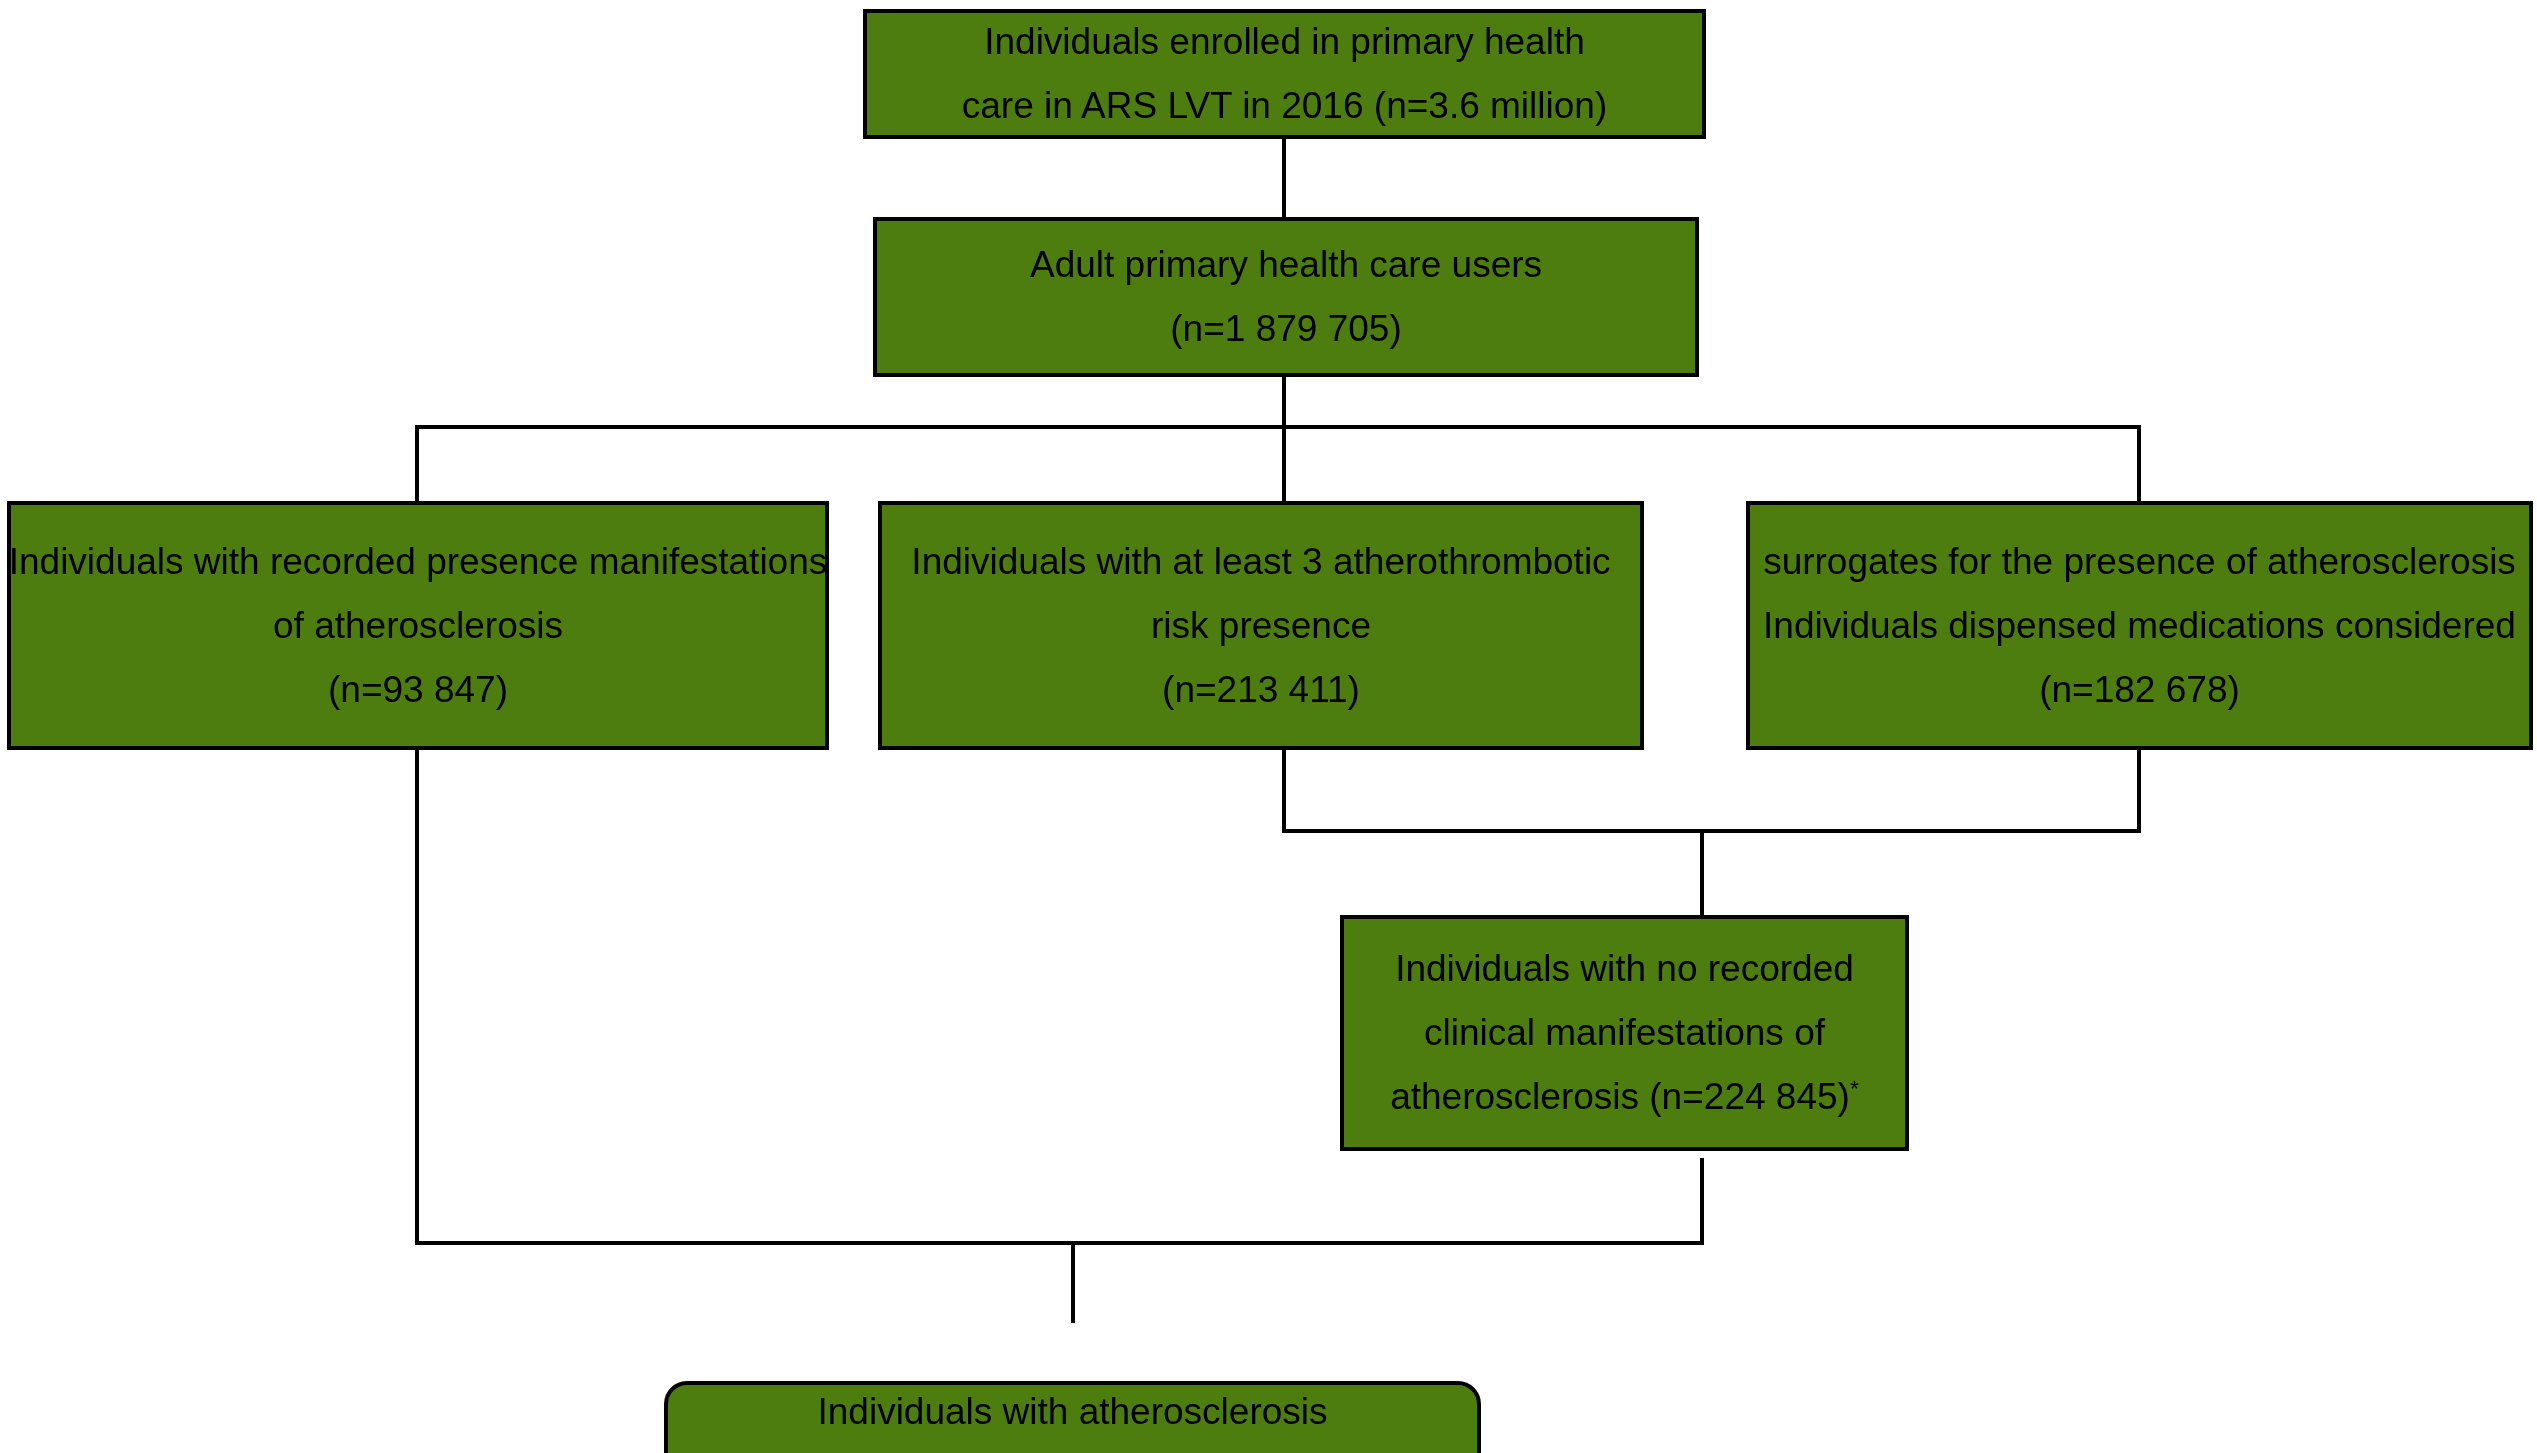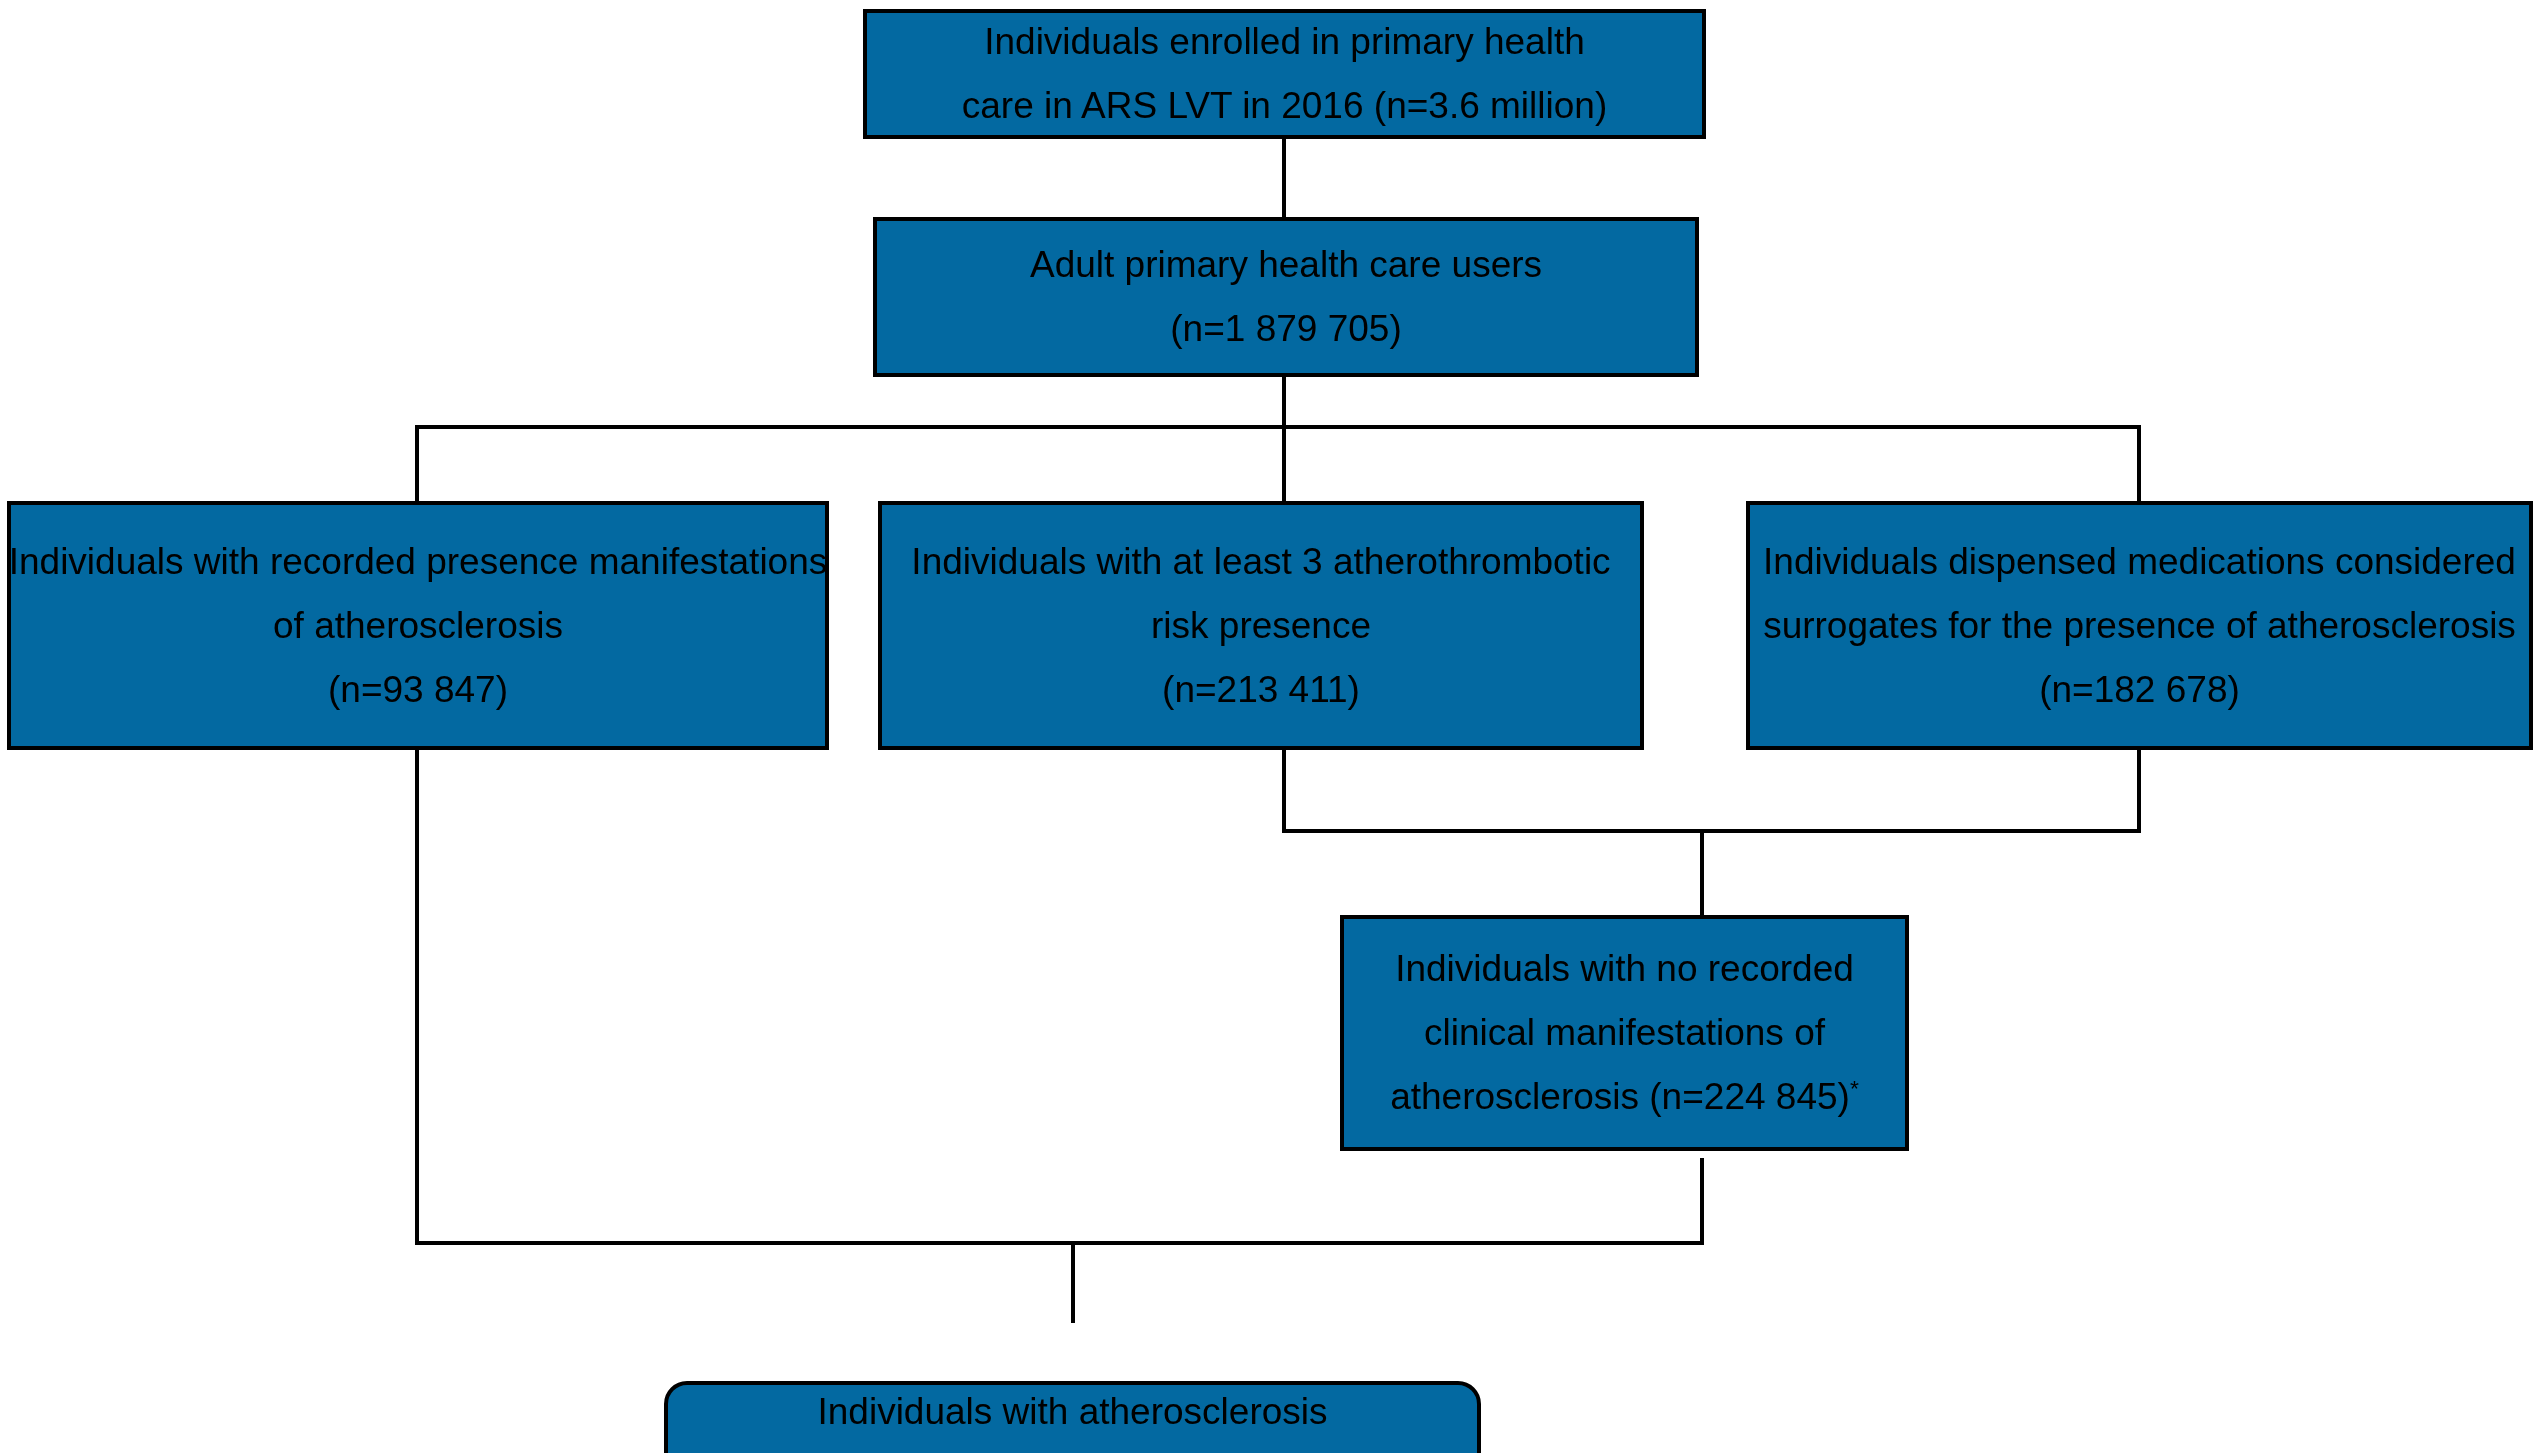--- a/index.html
+++ b/index.html
@@ -13,21 +13,21 @@
     height: 1454px;
     background: #ffffff;
     font-family: "Liberation Sans", "DejaVu Sans", sans-serif;
     color: #000000;
     overflow: hidden;
   }
   .box {
     position: absolute;
     box-sizing: border-box;
     border: 4.3px solid #000000;
-    background: #0369a1;
+    background: #4d7c0f;
     display: flex;
     flex-direction: column;
     align-items: center;
     justify-content: center;
     text-align: center;
     z-index: 2;
   }
   .line {
     white-space: nowrap;
     font-size: 37px;
@@ -105,22 +105,22 @@
     <div class="line">(n=93 847)</div>
   </div>
 
   <div class="box" id="box-risk">
     <div class="line">Individuals with at least 3 atherothrombotic</div>
     <div class="line">risk presence</div>
     <div class="line">(n=213 411)</div>
   </div>
 
   <div class="box" id="box-surrogate">
+    <div class="line">surrogates for the presence of atherosclerosis</div>
     <div class="line">Individuals dispensed medications considered</div>
-    <div class="line">surrogates for the presence of atherosclerosis</div>
     <div class="line">(n=182 678)</div>
   </div>
 
   <div class="box" id="box-norecord">
     <div class="line">Individuals with no recorded</div>
     <div class="line">clinical manifestations of</div>
     <div class="line"><span>atherosclerosis (n=224 845)</span><sup>*</sup></div>
   </div>
 
   <div class="box" id="box-athero">

